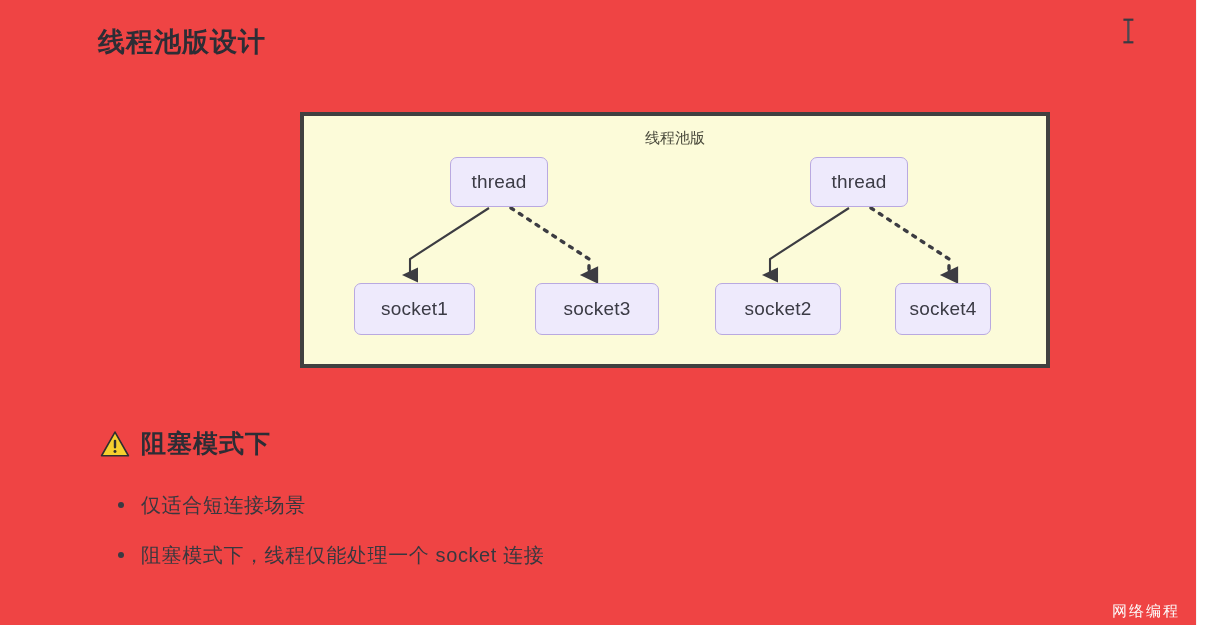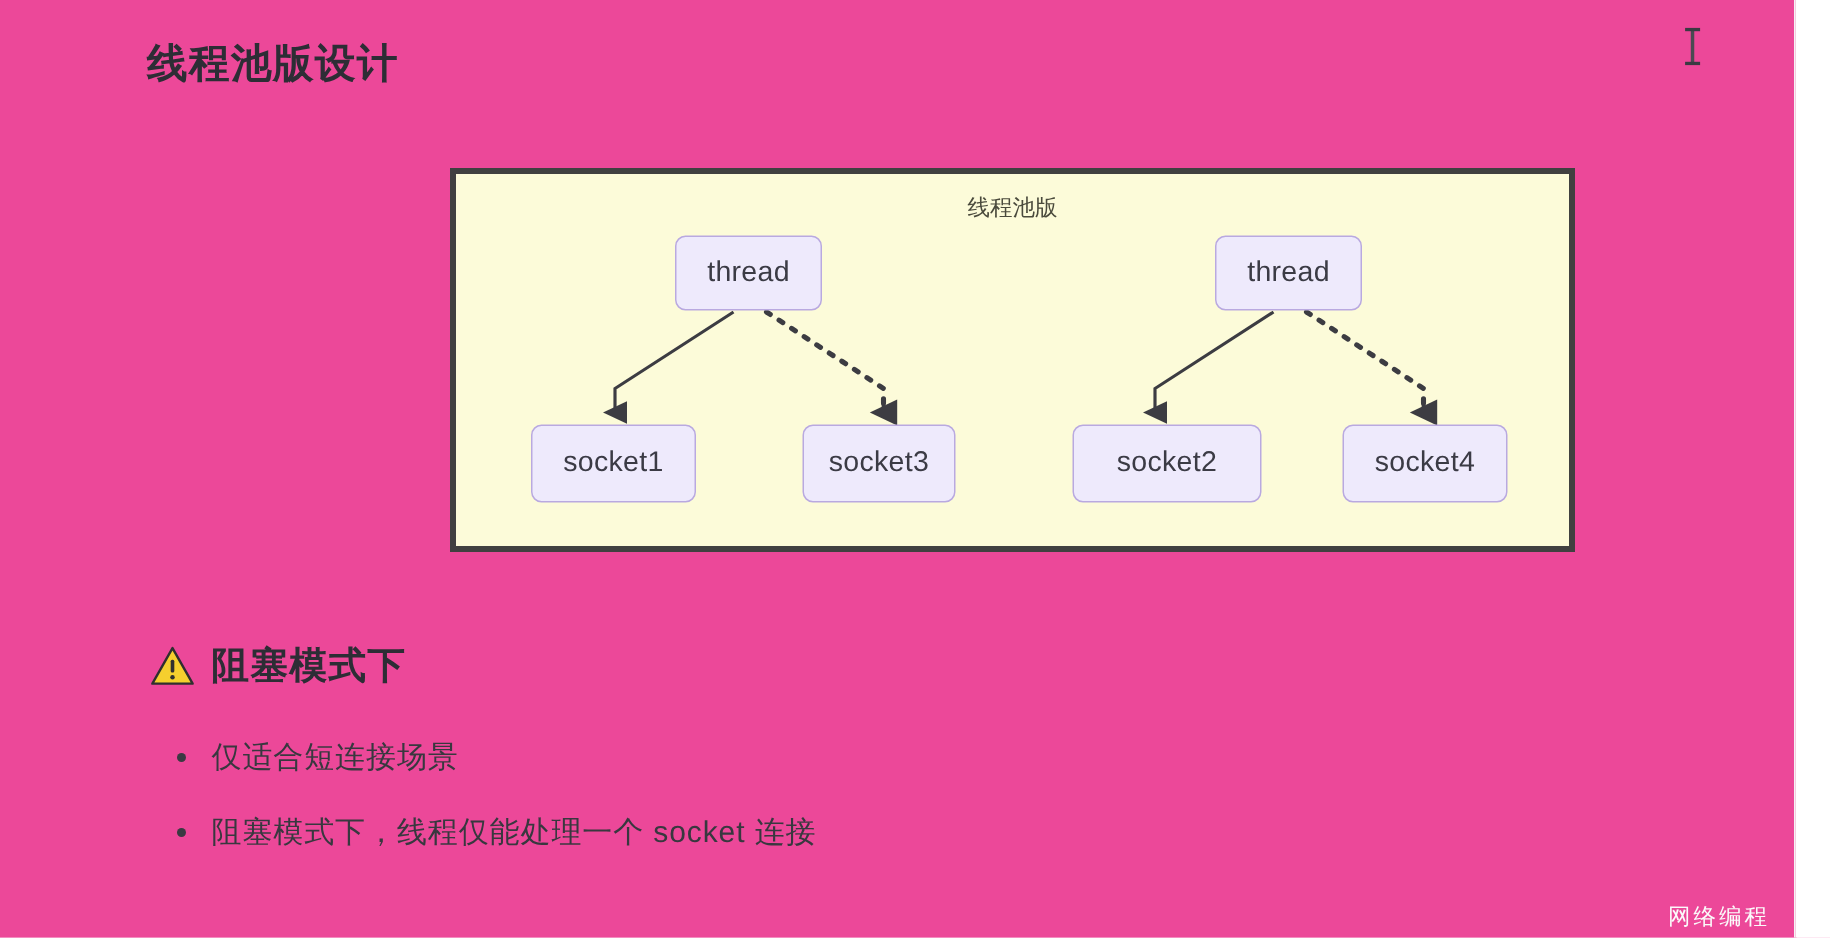--- a/index.html
+++ b/index.html
@@ -15,21 +15,21 @@
     font-family: "Liberation Sans", "DejaVu Sans", sans-serif;
     -webkit-font-smoothing: antialiased;
   }
 
   
   #page {
     position: absolute;
     left: 0; top: 0;
     width: 1197px;
     height: 625px;
-    background: #ec4899;
+    background: #ef4444;
     border-right: 1px solid #f3f3f3;
     box-sizing: border-box;
   }
   #gutter-right {
     position: absolute;
     left: 1198px; top: 0;
     width: 22px; height: 625px;
     background: #ffffff;
   }
 
@@ -86,24 +86,24 @@
     justify-content: center;
     font-size: 19px;
     color: #3b3b45;
     letter-spacing: .2px;
   }
 
   
   .n-thread-left  { left: 146px; top: 41px;  width: 98px;  height: 50px; }
   .n-thread-right { left: 506px; top: 41px;  width: 98px;  height: 50px; }
   
-  .n-socket1 { left: 50px;  top: 167px; width: 110px; height: 52px; }
-  .n-socket3 { left: 231px; top: 167px; width: 102px; height: 52px; }
+  .n-socket1 { left: 50px;  top: 167px; width: 121px; height: 52px; }
+  .n-socket3 { left: 231px; top: 167px; width: 124px; height: 52px; }
   .n-socket2 { left: 411px; top: 167px; width: 126px; height: 52px; }
-  .n-socket4 { left: 591px; top: 167px; width: 110px; height: 52px; }
+  .n-socket4 { left: 591px; top: 167px; width: 96px; height: 52px; }
 
   
   #warn-heading {
     position: absolute;
     left: 100px;
     top: 427px;
     display: flex;
     align-items: center;
     gap: 11px;
     white-space: nowrap;

